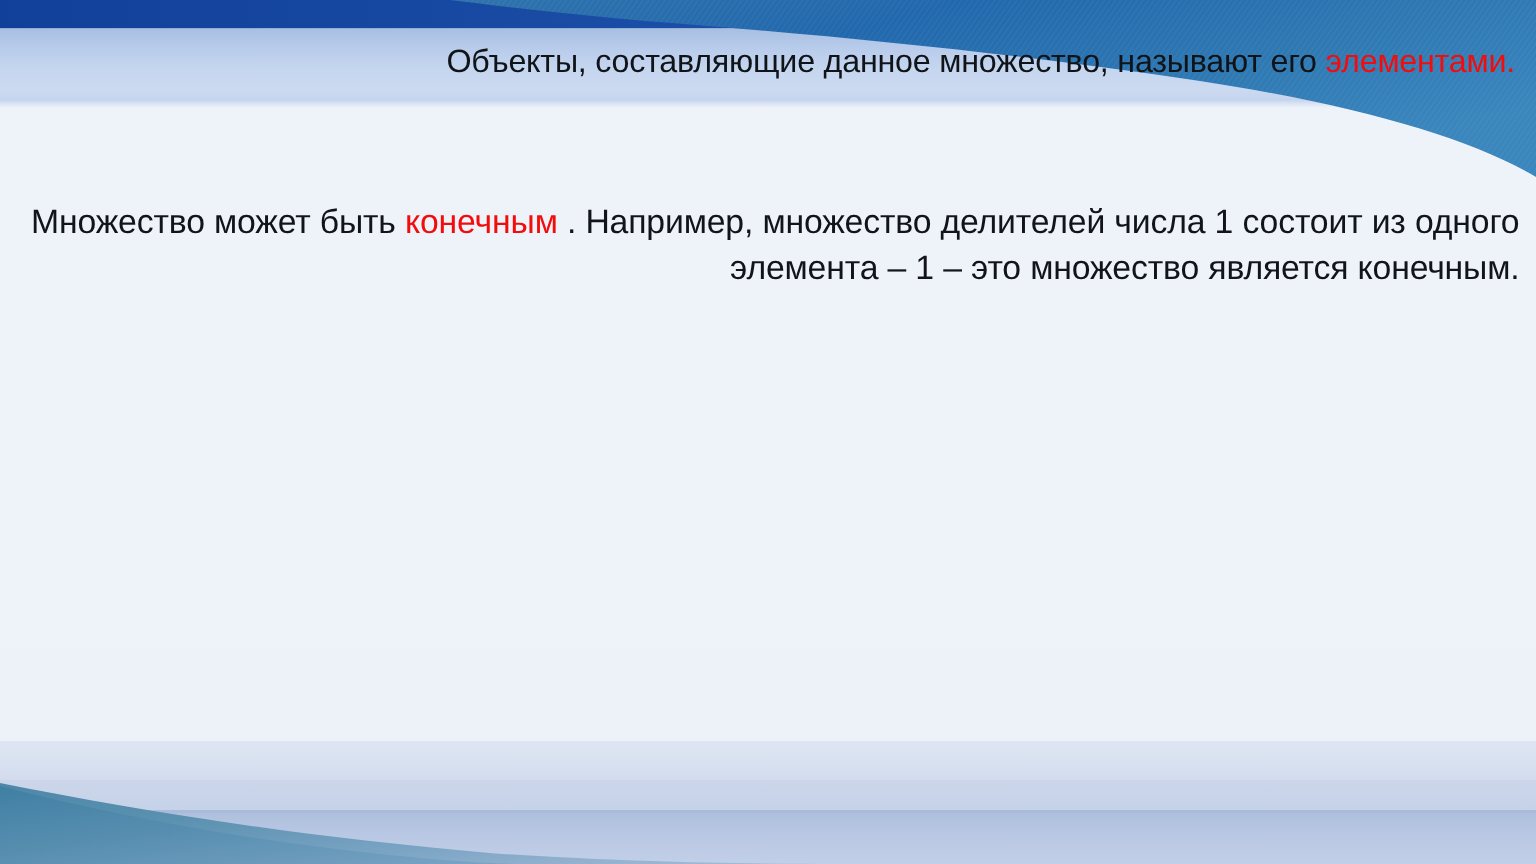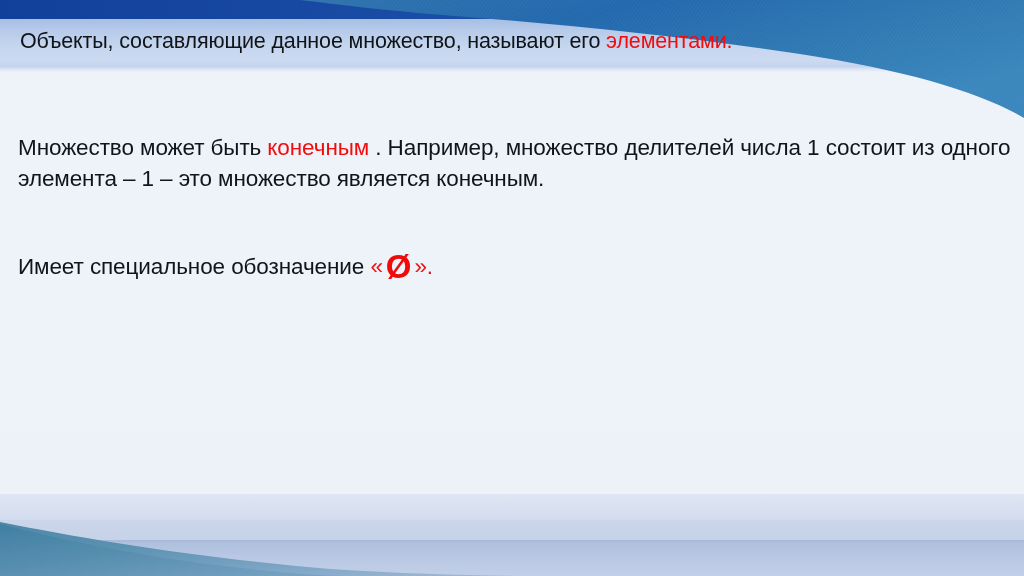--- a/index.html
+++ b/index.html
@@ -9,20 +9,21 @@
     background: #ffffff;
   }
 
   #slide {
     position: relative;
     width: 1024px;
     height: 576px;
     overflow: hidden;
     background: #e5e5e5;
     font-family: "Liberation Sans", "DejaVu Sans", sans-serif;
+    text-align: right;
     -webkit-font-smoothing: antialiased;
   }
 
   
 
   .bg-layer {
     position: absolute;
     left: 0;
     top: 0;
     width: 1024px;
@@ -233,23 +234,20 @@
     </p>
 
     <div class="gap"></div>
 
 
     <div class="gap"></div>
 
 
     <div class="gap-sm"></div>
 
-    <p class="para">
-      <span>Имеет специальное обозначение </span><span class="guill">«</span><span class="empty-set">Ø</span><span class="guill">»</span><span class="red-dark">.</span>
-    </p>
 
   </div>
 
   <div class="bg-band-a"></div>
   <div class="bg-band-b"></div>
   <div class="bg-band-hair"></div>
   <div class="bg-band-c"></div>
 
   <svg class="bg-wedge" viewBox="0 0 1024 106" preserveAspectRatio="none" xmlns="http://www.w3.org/2000/svg">
     <defs>

